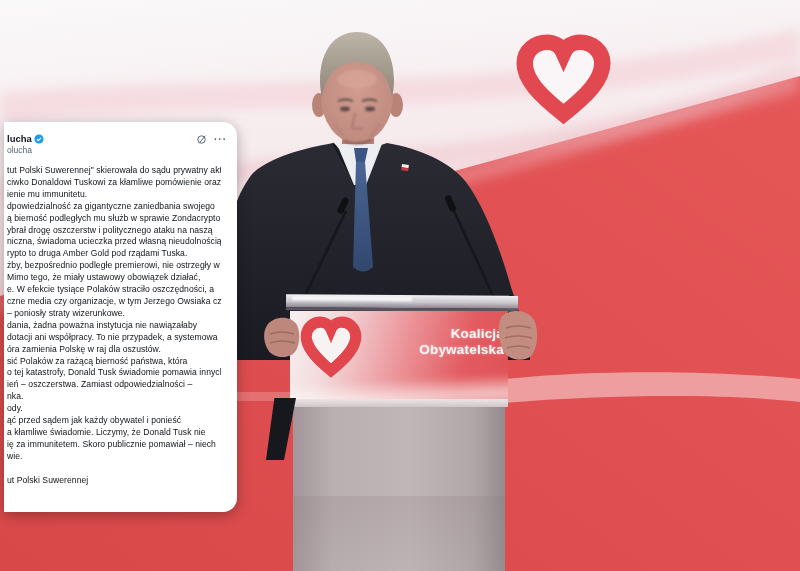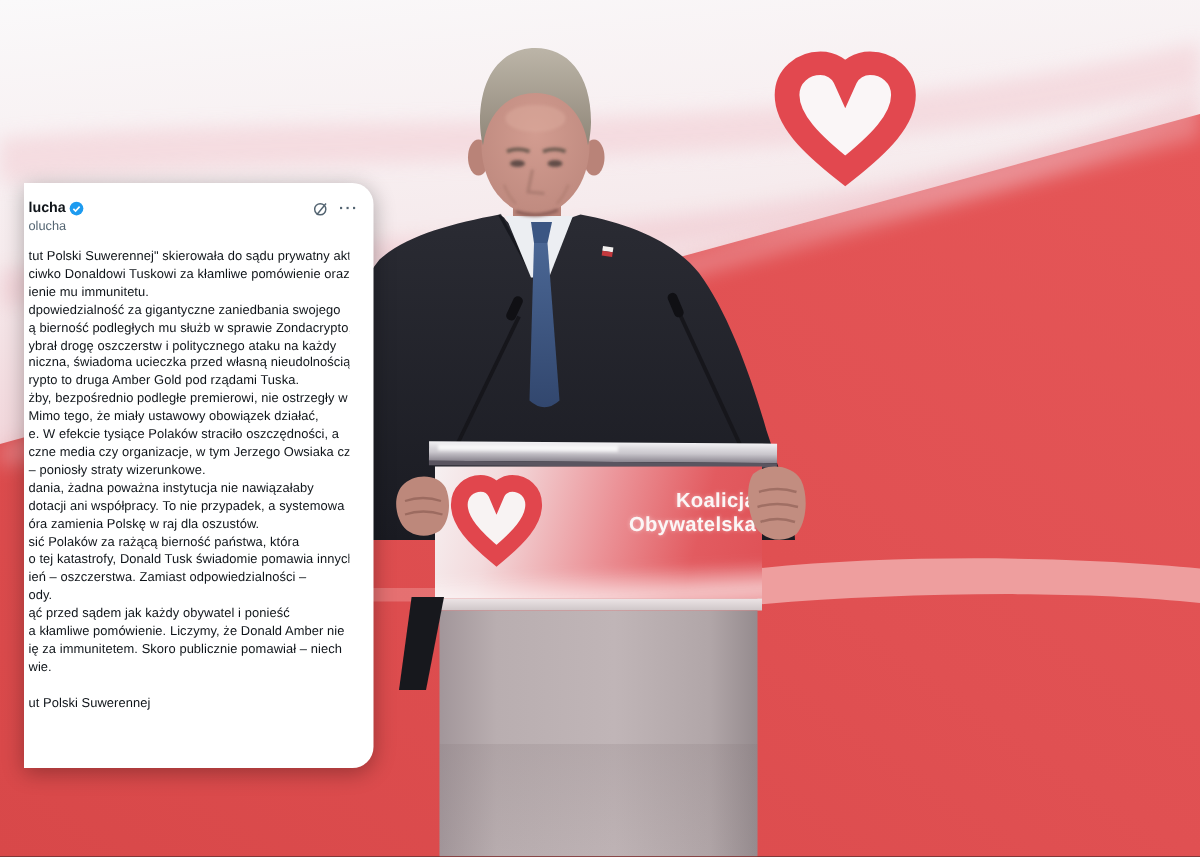--- a/index.html
+++ b/index.html
@@ -31,21 +31,21 @@
   .podium-base{position:absolute;left:293px;top:407px;width:212px;height:164px;z-index:3;
     background:linear-gradient(to right,#a2969a 0%,#b9aeb0 18%,#c0b5b7 55%,#b1a6a8 85%,#958b8e 100%);}
   .podium-base::after{content:"";position:absolute;left:0;top:54%;width:100%;height:46%;
     background:linear-gradient(rgba(130,115,118,.18),rgba(150,135,138,.05));}
 
   .suit-wedge{position:absolute;left:266px;top:398px;width:30px;height:62px;z-index:3;
     background:#17181d;clip-path:polygon(28% 0,100% 0,60% 100%,0 100%);}
   .hand{position:absolute;z-index:4;}
 
   
-  #tweet-card{position:absolute;left:16px;top:122px;width:233px;height:390px;z-index:10;
+  #tweet-card{position:absolute;left:4px;top:122px;width:233px;height:390px;z-index:10;
     background:#ffffff;border-radius:0 14px 14px 0;box-shadow:0 3px 14px rgba(0,0,0,.3);
     padding:11px 16px 0 3px;}
   .tw-header{position:relative;height:25px;}
   .tw-name{font-size:9.5px;font-weight:700;color:#0f1419;line-height:12px;display:flex;align-items:center;gap:2px;}
   .tw-handle{font-size:8.5px;color:#536471;line-height:11px;margin-top:0;}
   .tw-icons{position:absolute;right:-6px;top:1px;display:flex;align-items:center;gap:7px;}
   .tw-iconbtn{background:none;border:none;padding:0;cursor:pointer;display:flex;align-items:center;}
   .tw-more{font-size:10px;font-weight:700;color:#536471;letter-spacing:1px;line-height:8px;}
   .post-body{margin-top:7px;font-size:8.6px;line-height:11.9px;color:#0f1419;letter-spacing:.05px;}
   .t-line{white-space:nowrap;overflow:hidden;min-height:11.9px;}
@@ -203,37 +203,38 @@
           <span class="tw-more">···</span>
         </button>
       </div>
     </header>
     <div class="post-body">
         <div class="t-line">tut Polski Suwerennej" skierowała do sądu prywatny akt</div>
         <div class="t-line">ciwko Donaldowi Tuskowi za kłamliwe pomówienie oraz</div>
         <div class="t-line">ienie mu immunitetu.</div>
         <div class="t-line">dpowiedzialność za gigantyczne zaniedbania swojego</div>
         <div class="t-line">ą bierność podległych mu służb w sprawie Zondacrypto,</div>
-        <div class="t-line">ybrał drogę oszczerstw i politycznego ataku na każdy</div>
+        <div class="t-line">ybrał drogę oszczerstw i politycznego ataku na naszą</div>
         <div class="t-line">niczna, świadoma ucieczka przed własną nieudolnością.</div>
         <div class="t-line">rypto to druga Amber Gold pod rządami Tuska.</div>
         <div class="t-line">żby, bezpośrednio podległe premierowi, nie ostrzegły w</div>
         <div class="t-line">Mimo tego, że miały ustawowy obowiązek działać,</div>
         <div class="t-line">e. W efekcie tysiące Polaków straciło oszczędności, a</div>
         <div class="t-line">czne media czy organizacje, w tym Jerzego Owsiaka czy</div>
         <div class="t-line">– poniosły straty wizerunkowe.</div>
         <div class="t-line">dania, żadna poważna instytucja nie nawiązałaby</div>
         <div class="t-line">dotacji ani współpracy. To nie przypadek, a systemowa</div>
         <div class="t-line">óra zamienia Polskę w raj dla oszustów.</div>
         <div class="t-line">sić Polaków za rażącą bierność państwa, która</div>
         <div class="t-line">o tej katastrofy, Donald Tusk świadomie pomawia innych.</div>
         <div class="t-line">ień – oszczerstwa. Zamiast odpowiedzialności –</div>
+        <div class="t-line">nka.</div>
         <div class="t-line">ody.</div>
         <div class="t-line">ąć przed sądem jak każdy obywatel i ponieść</div>
-        <div class="t-line">a kłamliwe pomówienie.  Liczymy, że Donald Amber nie</div>
+        <div class="t-line">a kłamliwe świadomie.  Liczymy, że Donald Tusk nie</div>
         <div class="t-line">ię za immunitetem. Skoro publicznie pomawiał – niech</div>
         <div class="t-line">wie.</div>
         <div class="t-line"></div>
         <div class="t-line">ut Polski Suwerennej</div>
       </div>
   </article>
 
 </div>
 
 </body></html>

